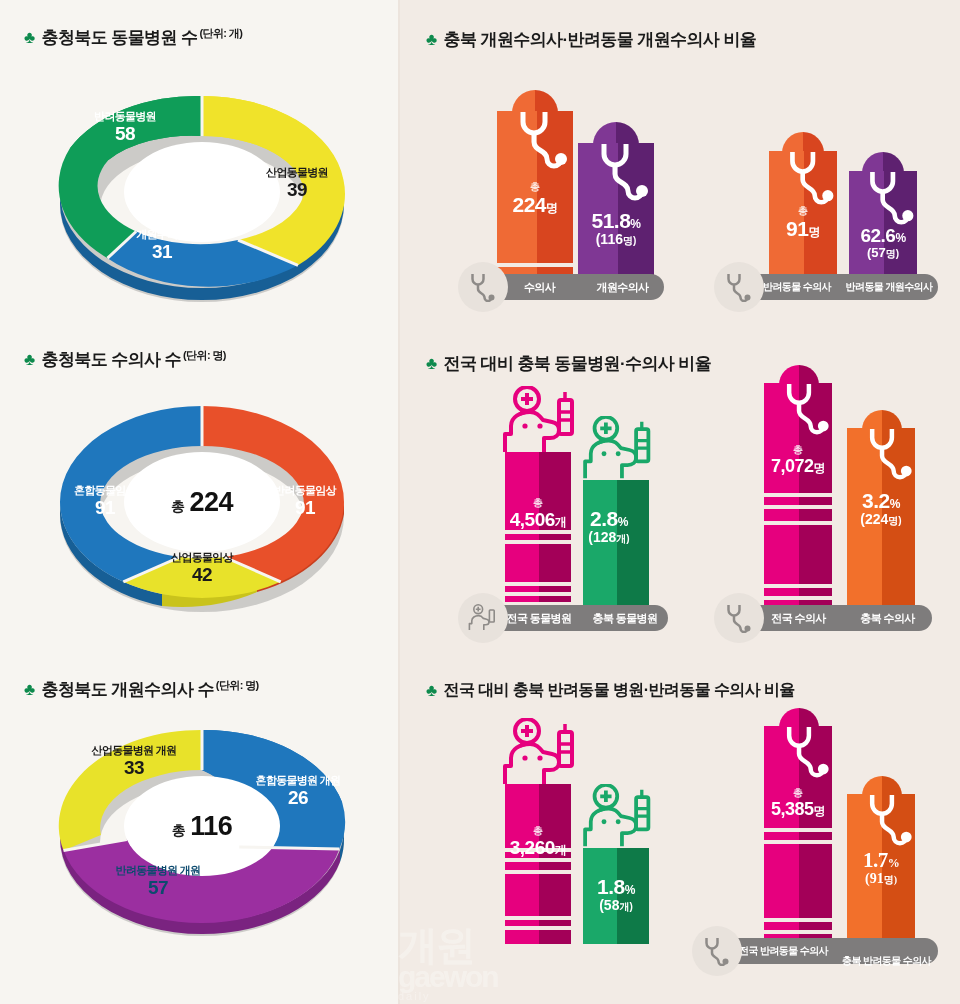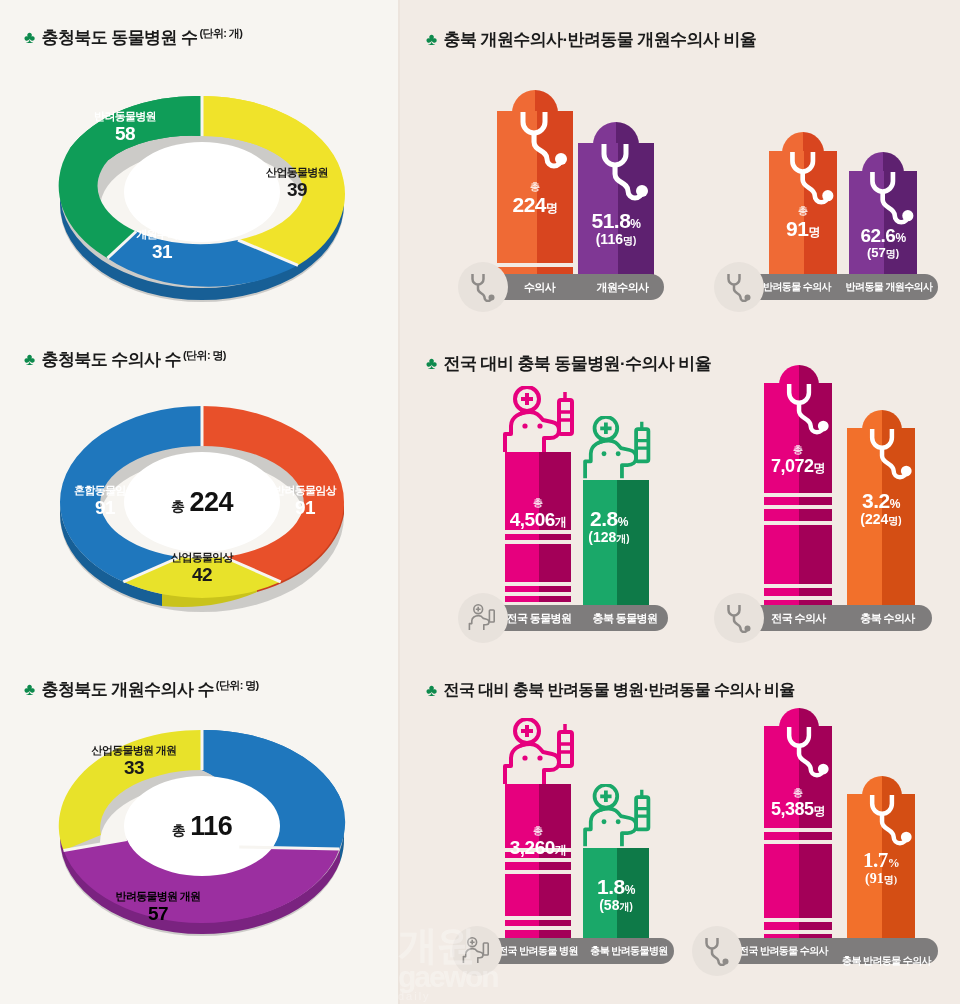--- a/index.html
+++ b/index.html
@@ -252,21 +252,25 @@
         <ellipse cx="150" cy="104" rx="78" ry="50" fill="#ffffff"></ellipse>
         <path d="M150 8 L150 48" stroke="#f7f5f1" stroke-width="3" fill="none"></path>
         <path d="M287.4 126.9 L187.3 125.0" stroke="#f7f5f1" stroke-width="3" fill="none"></path>
         <path d="M11.5 128.6 L74.8 117.5" stroke="#f7f5f1" stroke-width="3" fill="none"></path>
       </svg>
       <div class="donut-center" style="top:104px;">
         <span class="tot-lbl">총</span>
         <span class="tot-val">116</span>
       </div>
     </div>
-    <div class="seg-label" style="left:36px; top:168px; width:140px; color:#000000;">
+    <div class="seg-label" style="left:186px; top:52px; width:120px; color:#ffffff;">
+      <span class="nm">혼합동물병원 개원</span>
+      <span class="vl">26</span>
+    </div>
+    <div class="seg-label" style="left:36px; top:142px; width:140px; color:#0c4a6e;">
       <span class="nm">반려동물병원 개원</span>
       <span class="vl">57</span>
     </div>
     <div class="seg-label" style="left:14px; top:22px; width:136px; color:#1a1a1a;">
       <span class="nm">산업동물병원 개원</span>
       <span class="vl">33</span>
     </div>
   </div>
 
   <div class="title" style="left:426px; top:28px;">
@@ -535,34 +539,20 @@
       <circle cx="22" cy="40" r="2.6" fill="#1aa869"></circle>
       <circle cx="37" cy="40" r="2.6" fill="#1aa869"></circle>
       <rect x="56" y="14" width="13" height="34" rx="2" fill="none" stroke="#1aa869" stroke-width="4"></rect>
       <path d="M62 6 v8 M56 26 h13 M56 34 h13" stroke="#1aa869" stroke-width="3.5"></path>
     </svg>
     <div class="bar-text" style="left:88px; width:66px; top:168px;">
       <span class="big"><span>1.8</span><span class="suf">%</span></span>
       <span class="sub"><span>(58</span><span class="suf2">개)</span></span>
     </div>
   </div>
-  <div class="pill" style="left:472px; top:938px; width:202px;">
-    <div class="pill-badge">
-      <svg width="32" height="30" viewBox="0 0 80 72">
-          <circle cx="28" cy="14" r="11" fill="none" stroke="#8e8b88" stroke-width="4"></circle>
-          <path d="M28 8 v12 M22 14 h12" stroke="#8e8b88" stroke-width="4"></path>
-          <path d="M6 66 v-16 h6 v-7 c0 -8 8 -13 17 -13 c6 0 9 3 12 7 l8 2 c5 1 6 4 6 7 c0 5 -4 7 -8 7 l-5 0 l0 13" fill="none" stroke="#8e8b88" stroke-width="4" stroke-linejoin="round"></path>
-          <rect x="56" y="16" width="12" height="30" rx="2" fill="none" stroke="#8e8b88" stroke-width="4"></rect>
-        </svg>
-    </div>
-    <div class="cells" style="width:182px;">
-      <span class="cell" style="width:92px; font-size:10px;">전국 반려동물 병원</span>
-      <span class="cell" style="width:90px; font-size:10px;">충북 반려동물병원</span>
-    </div>
-  </div>
 
   <div class="bargroup" style="left:752px; top:708px; width:180px; height:236px;">
     <div class="bar-head" style="left:27px; top:0px; width:40px; height:40px;">
       <span class="hl" style="background:#e6007e;"></span>
         <span class="hd" style="background:#a30058;"></span>
     </div>
     <div class="bar" style="left:12px; top:18px; width:68px; height:218px;">
       <span class="lite" style="background:#e6007e;"></span>
         <span class="dark" style="background:#a30058;"></span>
       <span class="stripe" style="top:102px;"></span>

